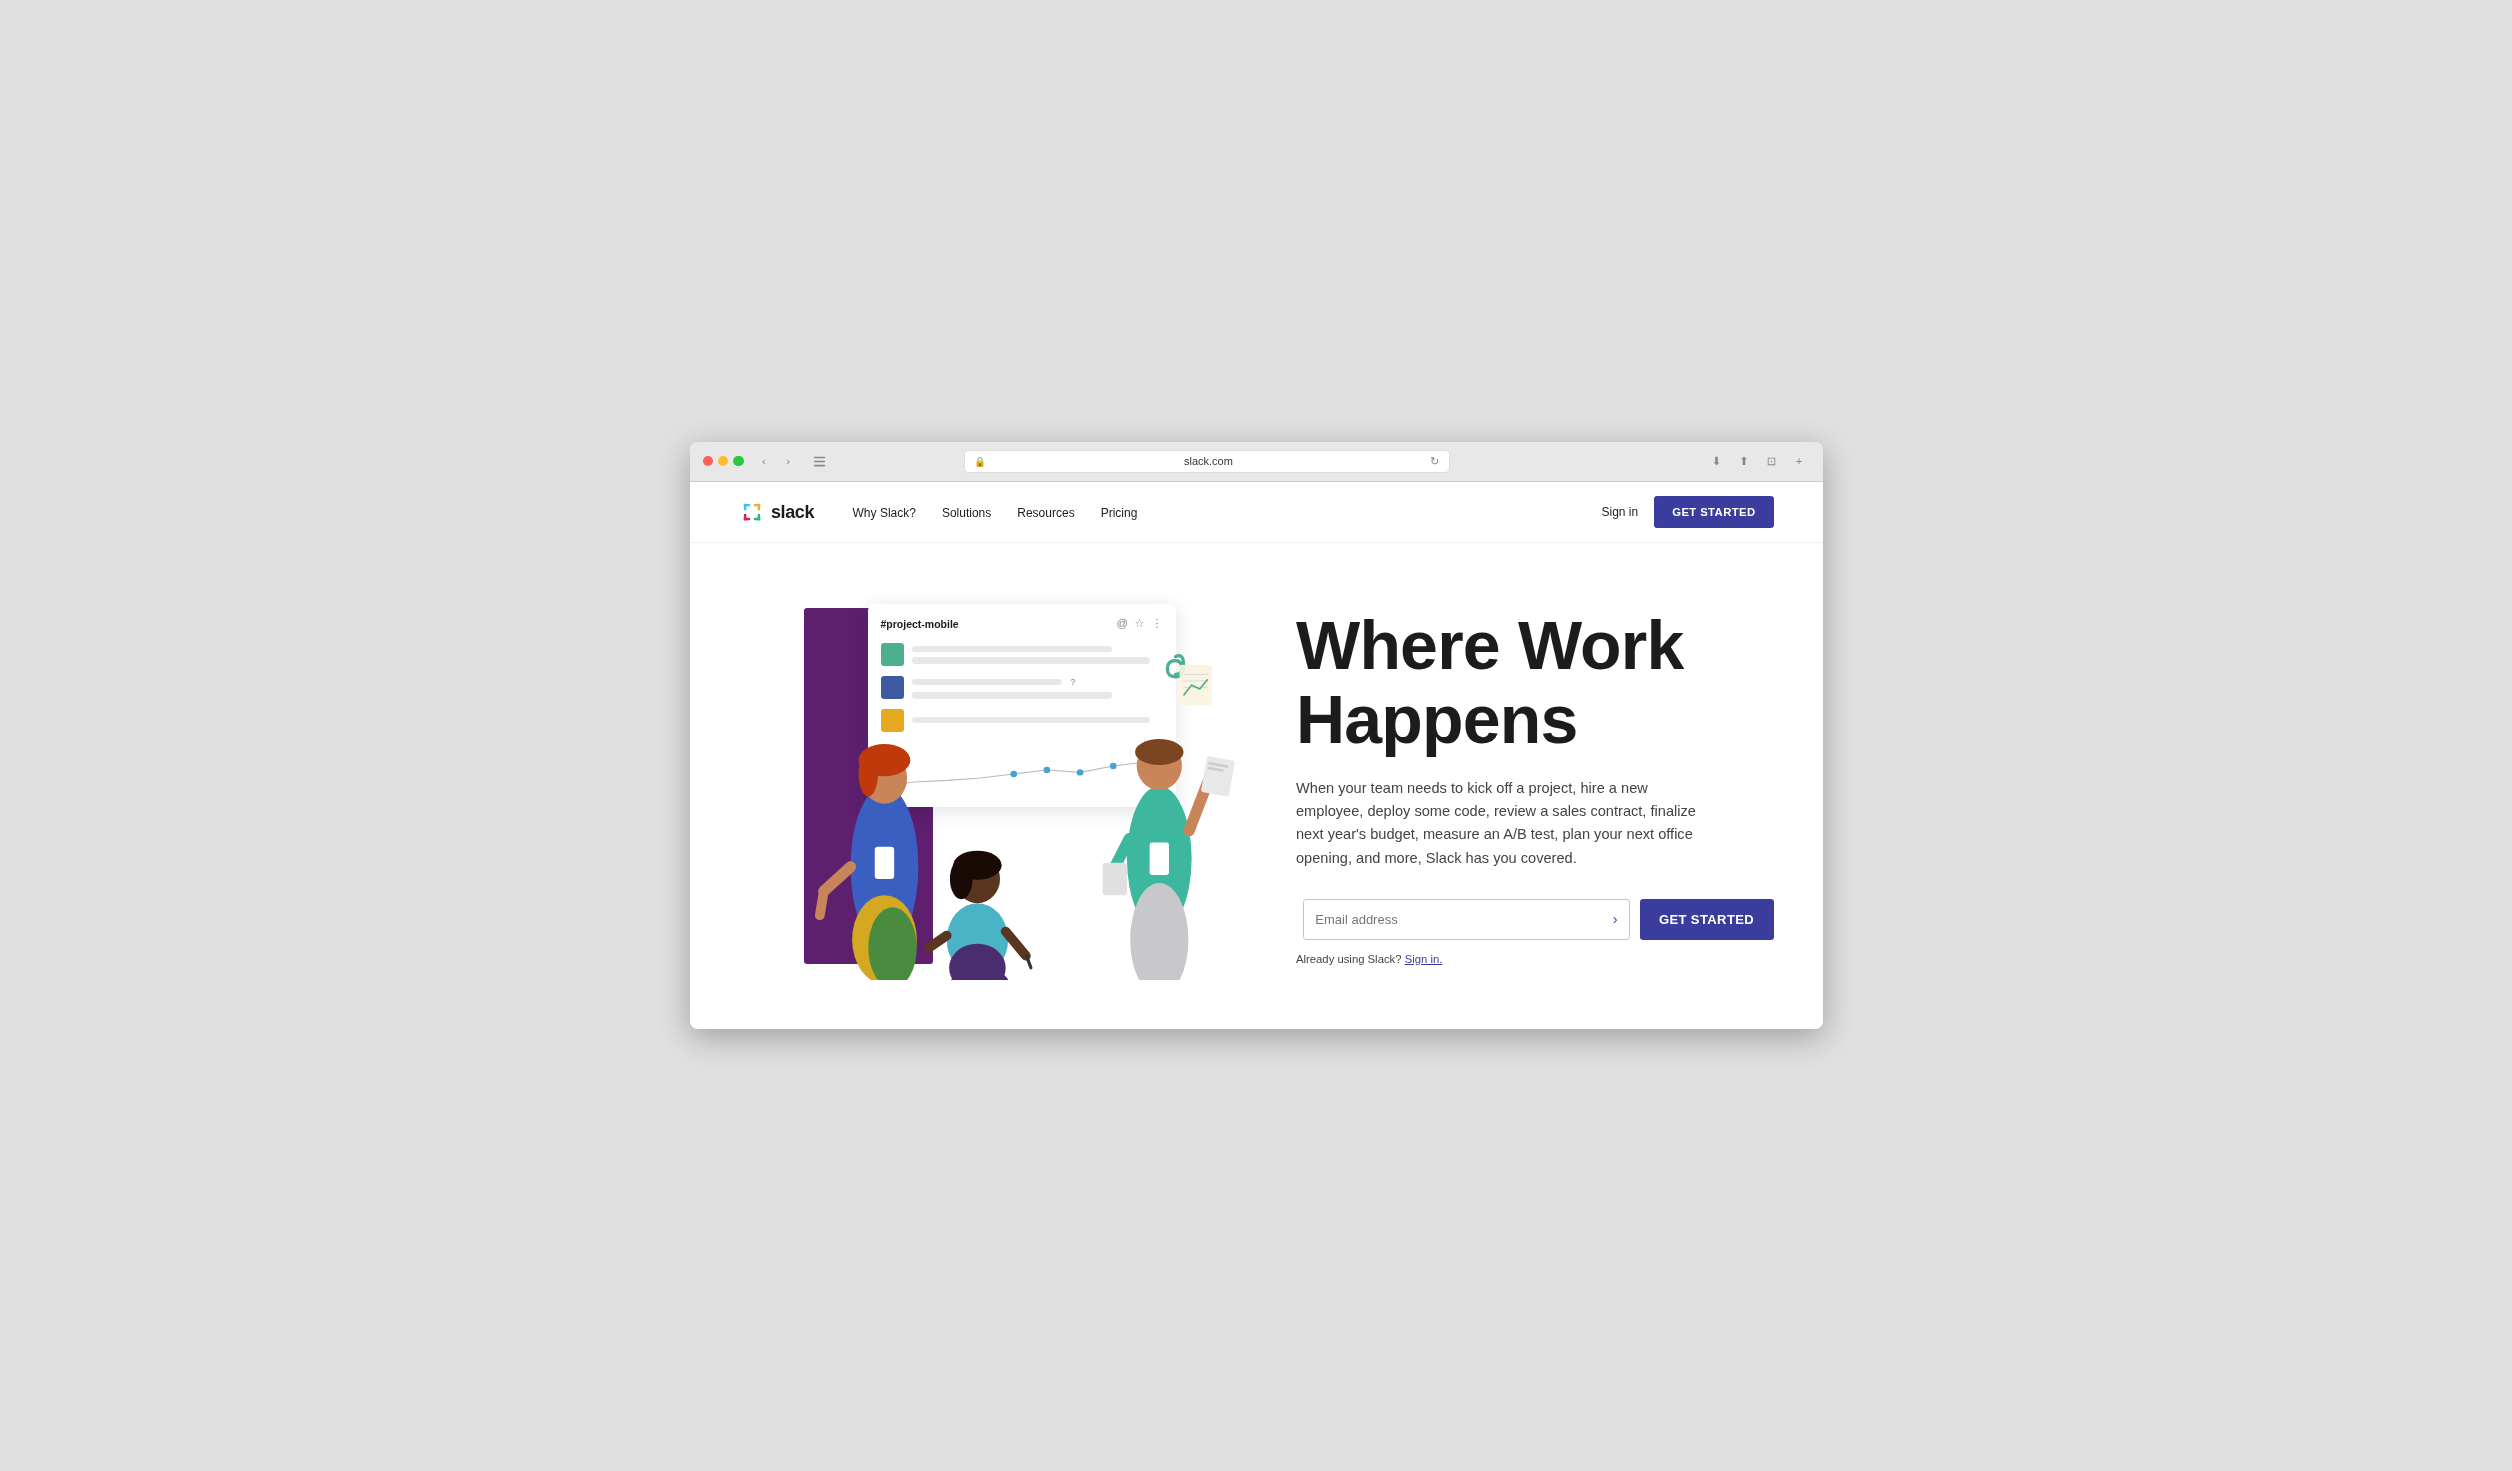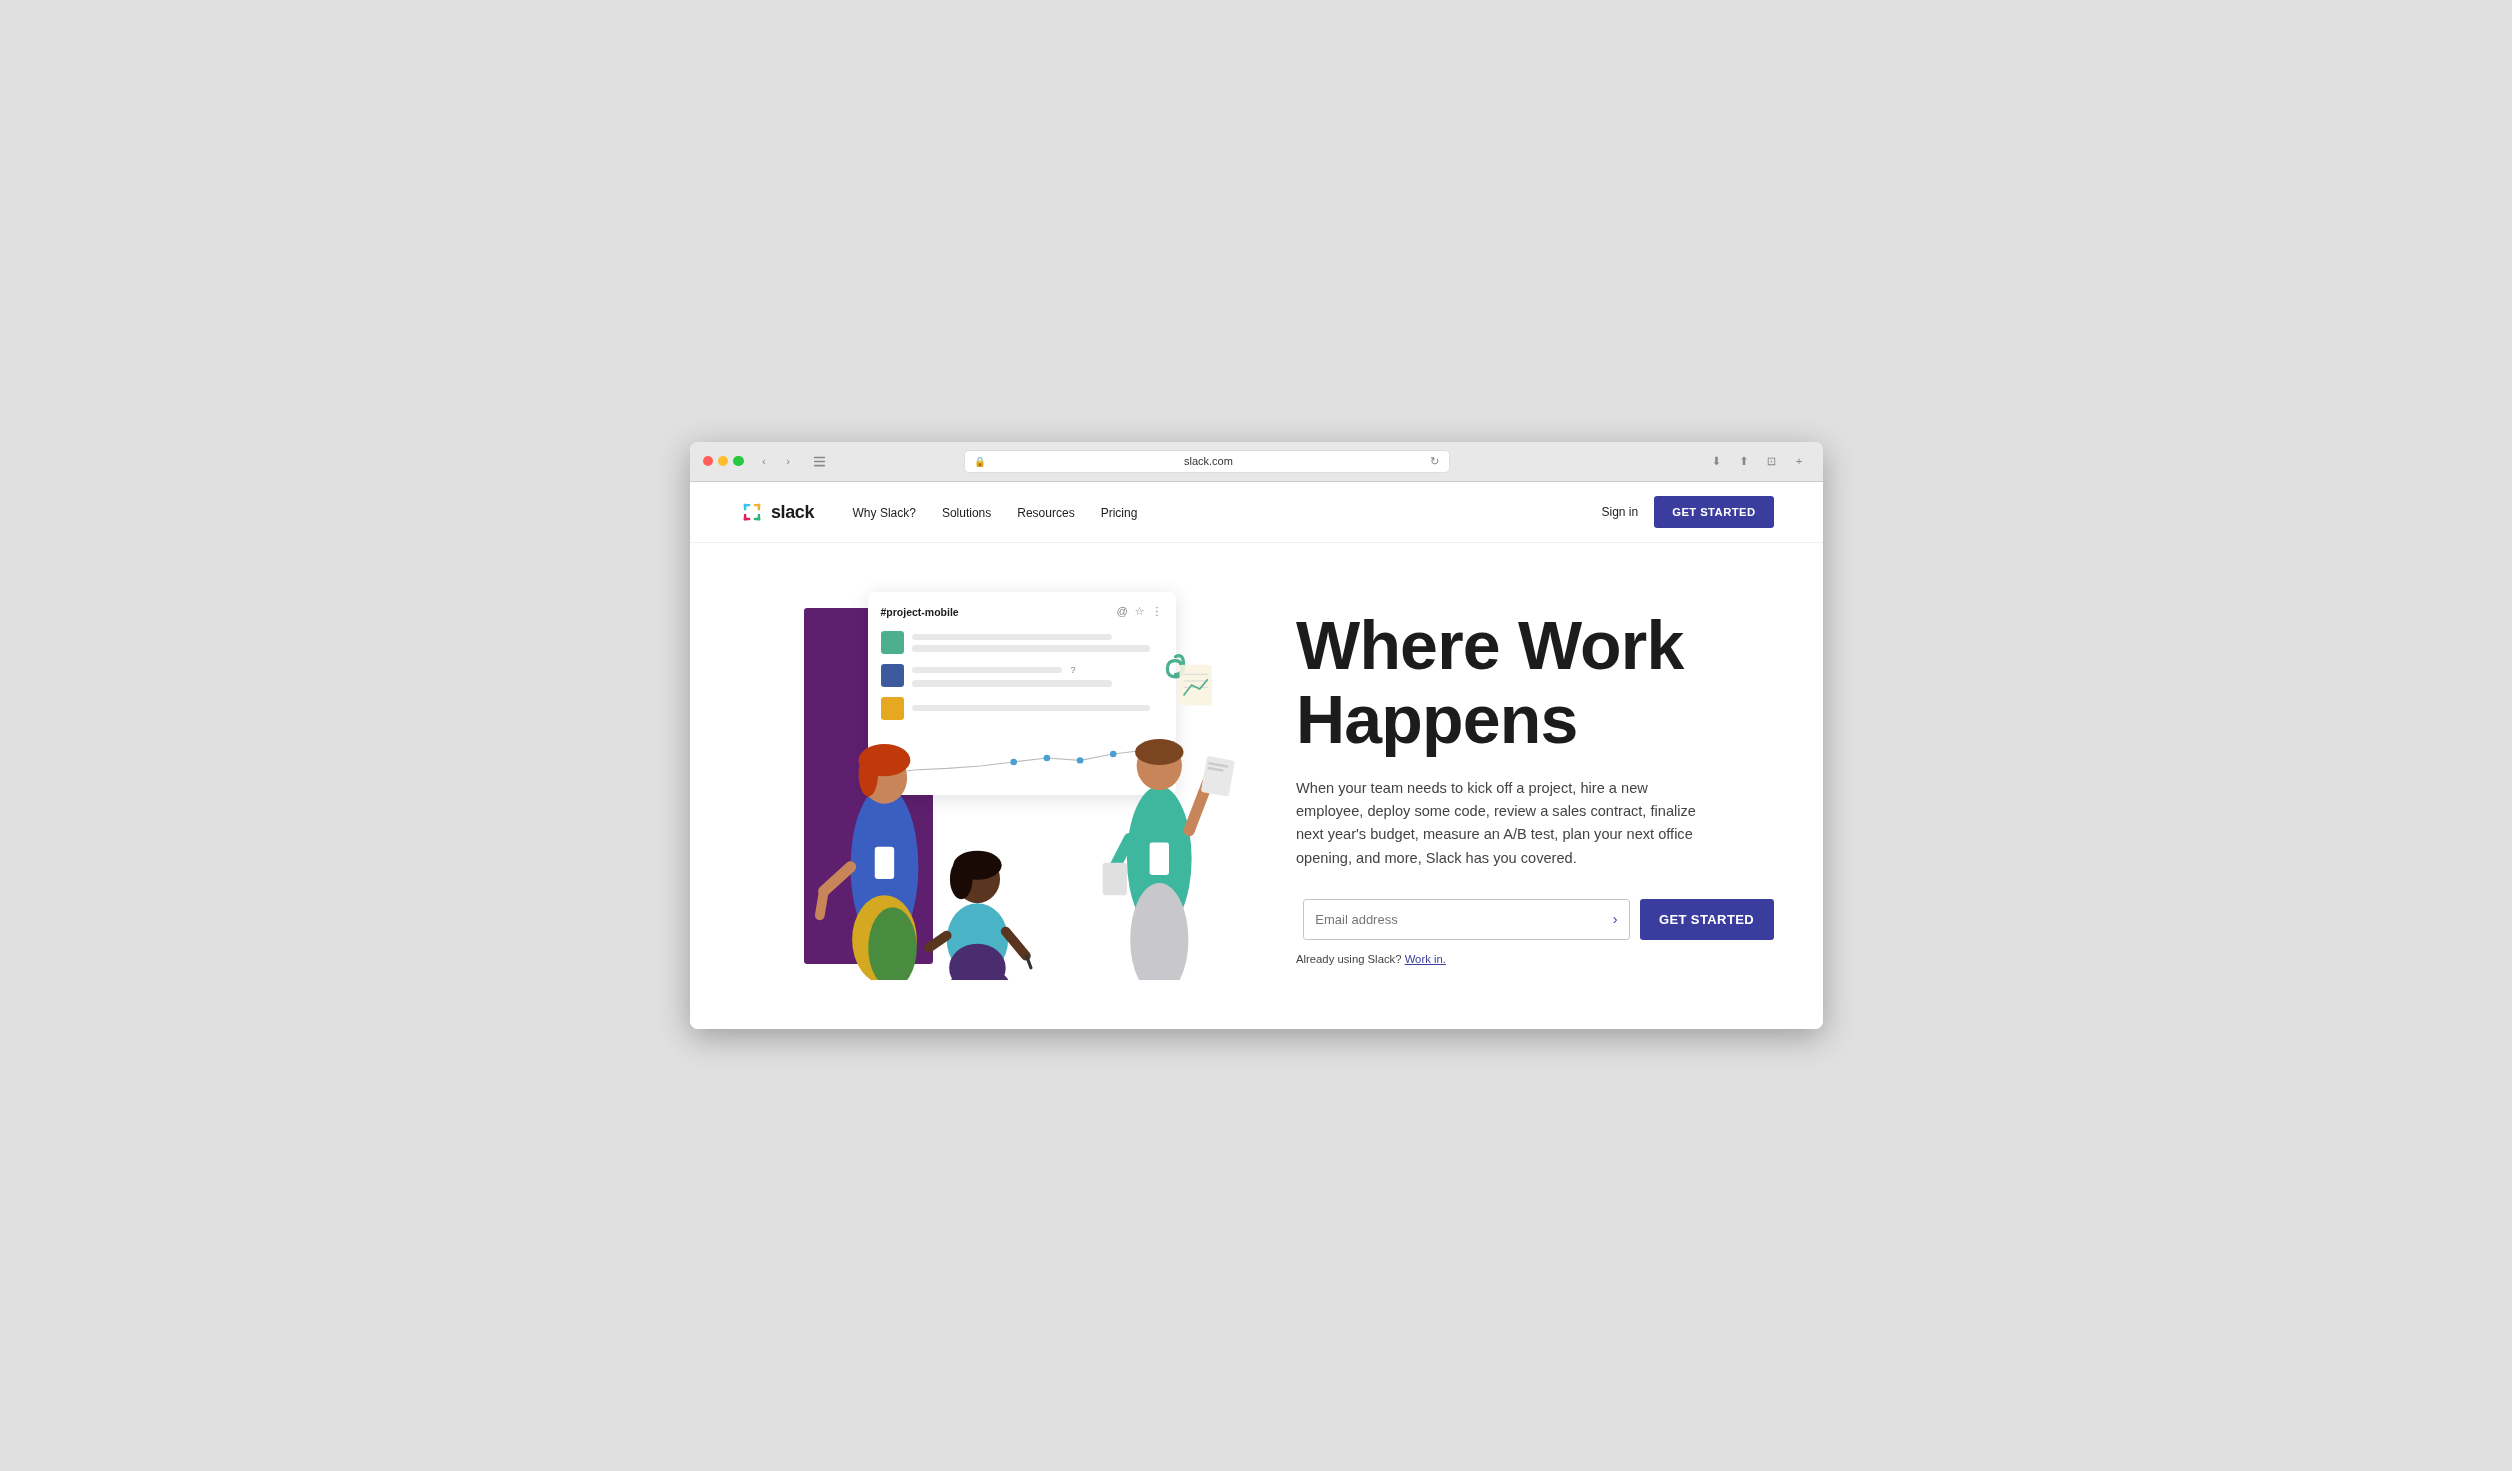--- a/index.html
+++ b/index.html
@@ -223,21 +223,21 @@
       width: 129px;
       height: 356px;
       background: #5d1f6e;
       border-radius: 3.2px;
     }
 
     
     .mockup-card {
       position: absolute;
       left: 113px;
-      top: 0;
+      top: 12px;
       width: 308px;
       background: white;
       border-radius: 6.5px;
       box-shadow: 0 3.2px 19.4px rgba(0,0,0,0.12);
       padding: 13px;
       z-index: 2;
     }
 
     .mockup-header {
       display: flex;
@@ -635,21 +635,21 @@
         <div class="email-form">
           <div class="email-input-wrapper">
             <input class="email-input" type="email" placeholder="Email address" style="">
             <span class="email-submit-icon">›</span>
           </div>
           <button class="hero-cta-btn">GET STARTED</button>
         </div>
 
         <p class="already-using">
           <span>Already using Slack?</span>
-          <a href="#">Work in.</a>
+          <a href="#">Sign in.</a>
         </p>
       </div>
 
     </section>
 
   </div>
 </div>
 
 
 </body></html>

